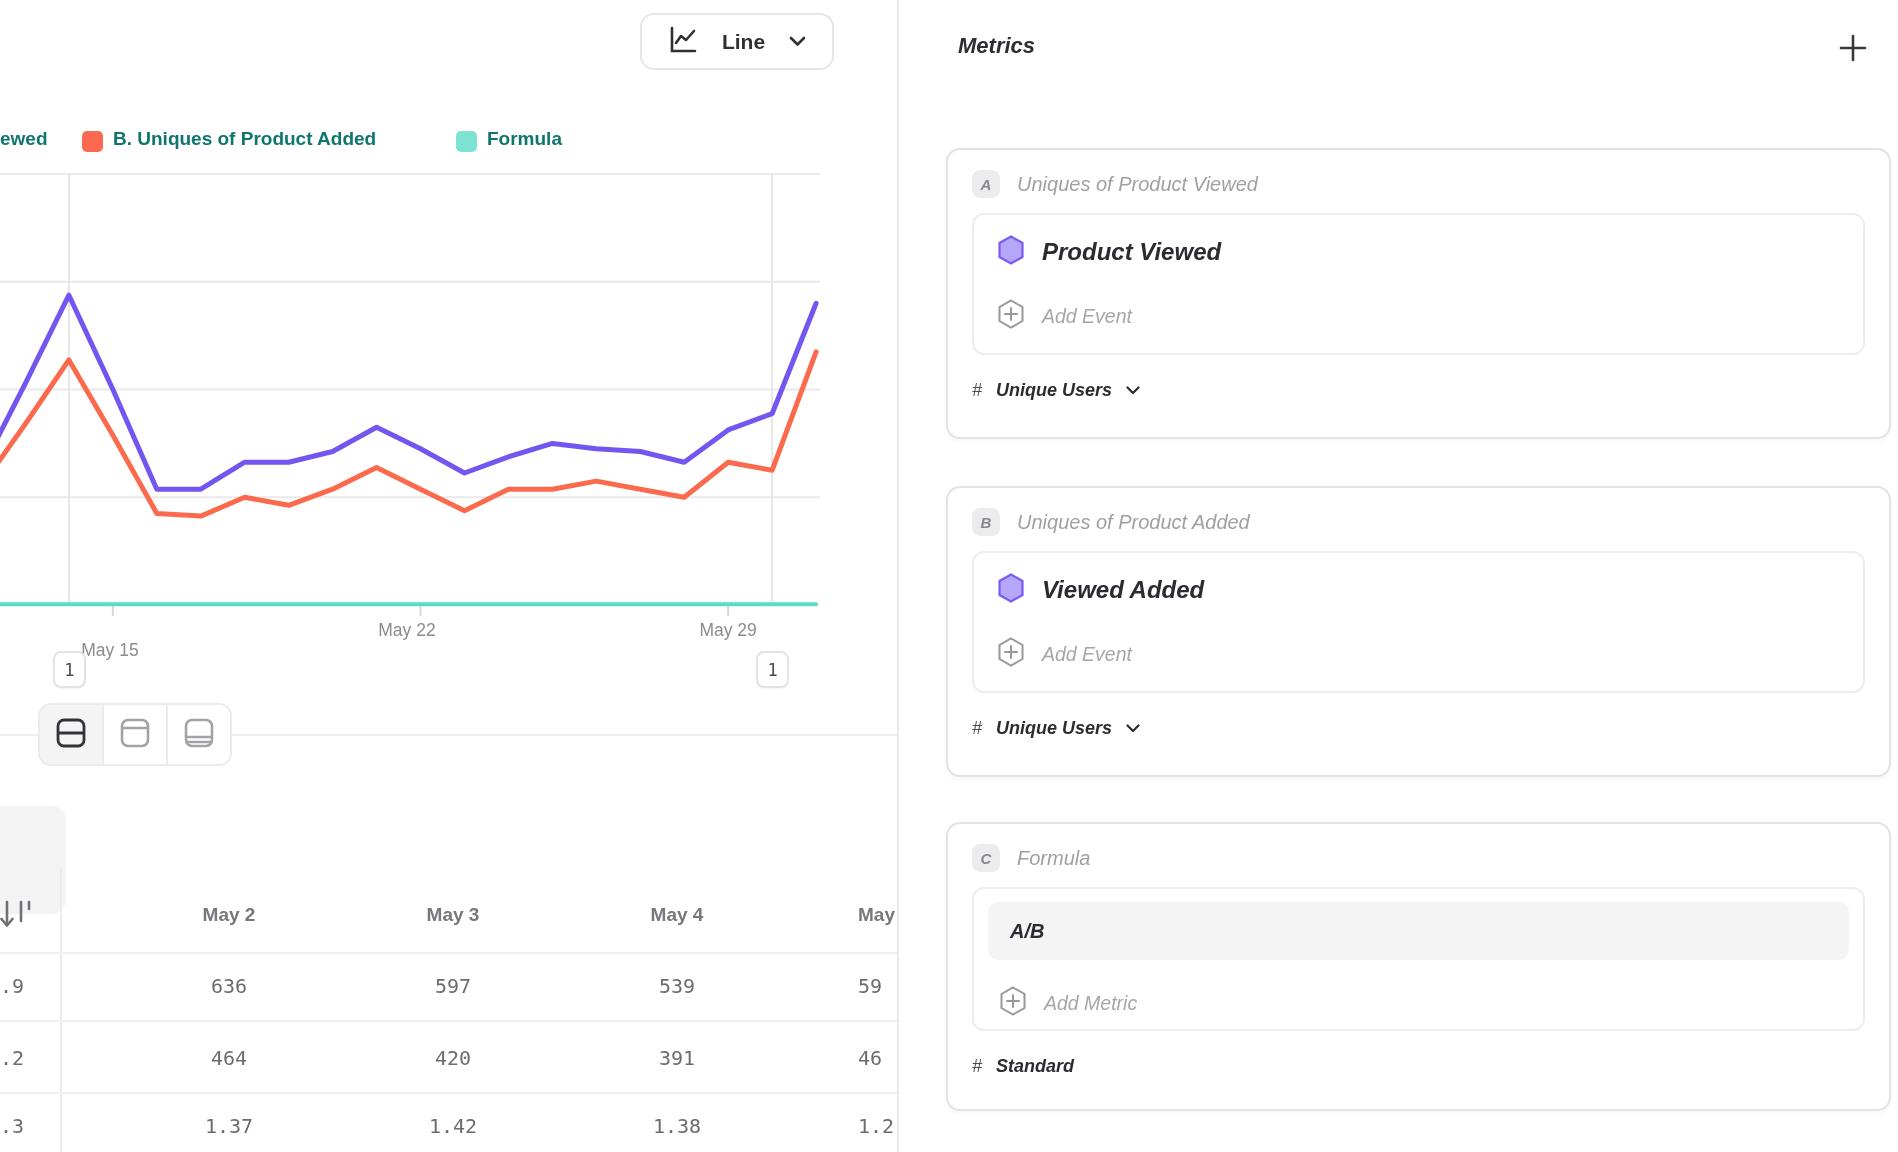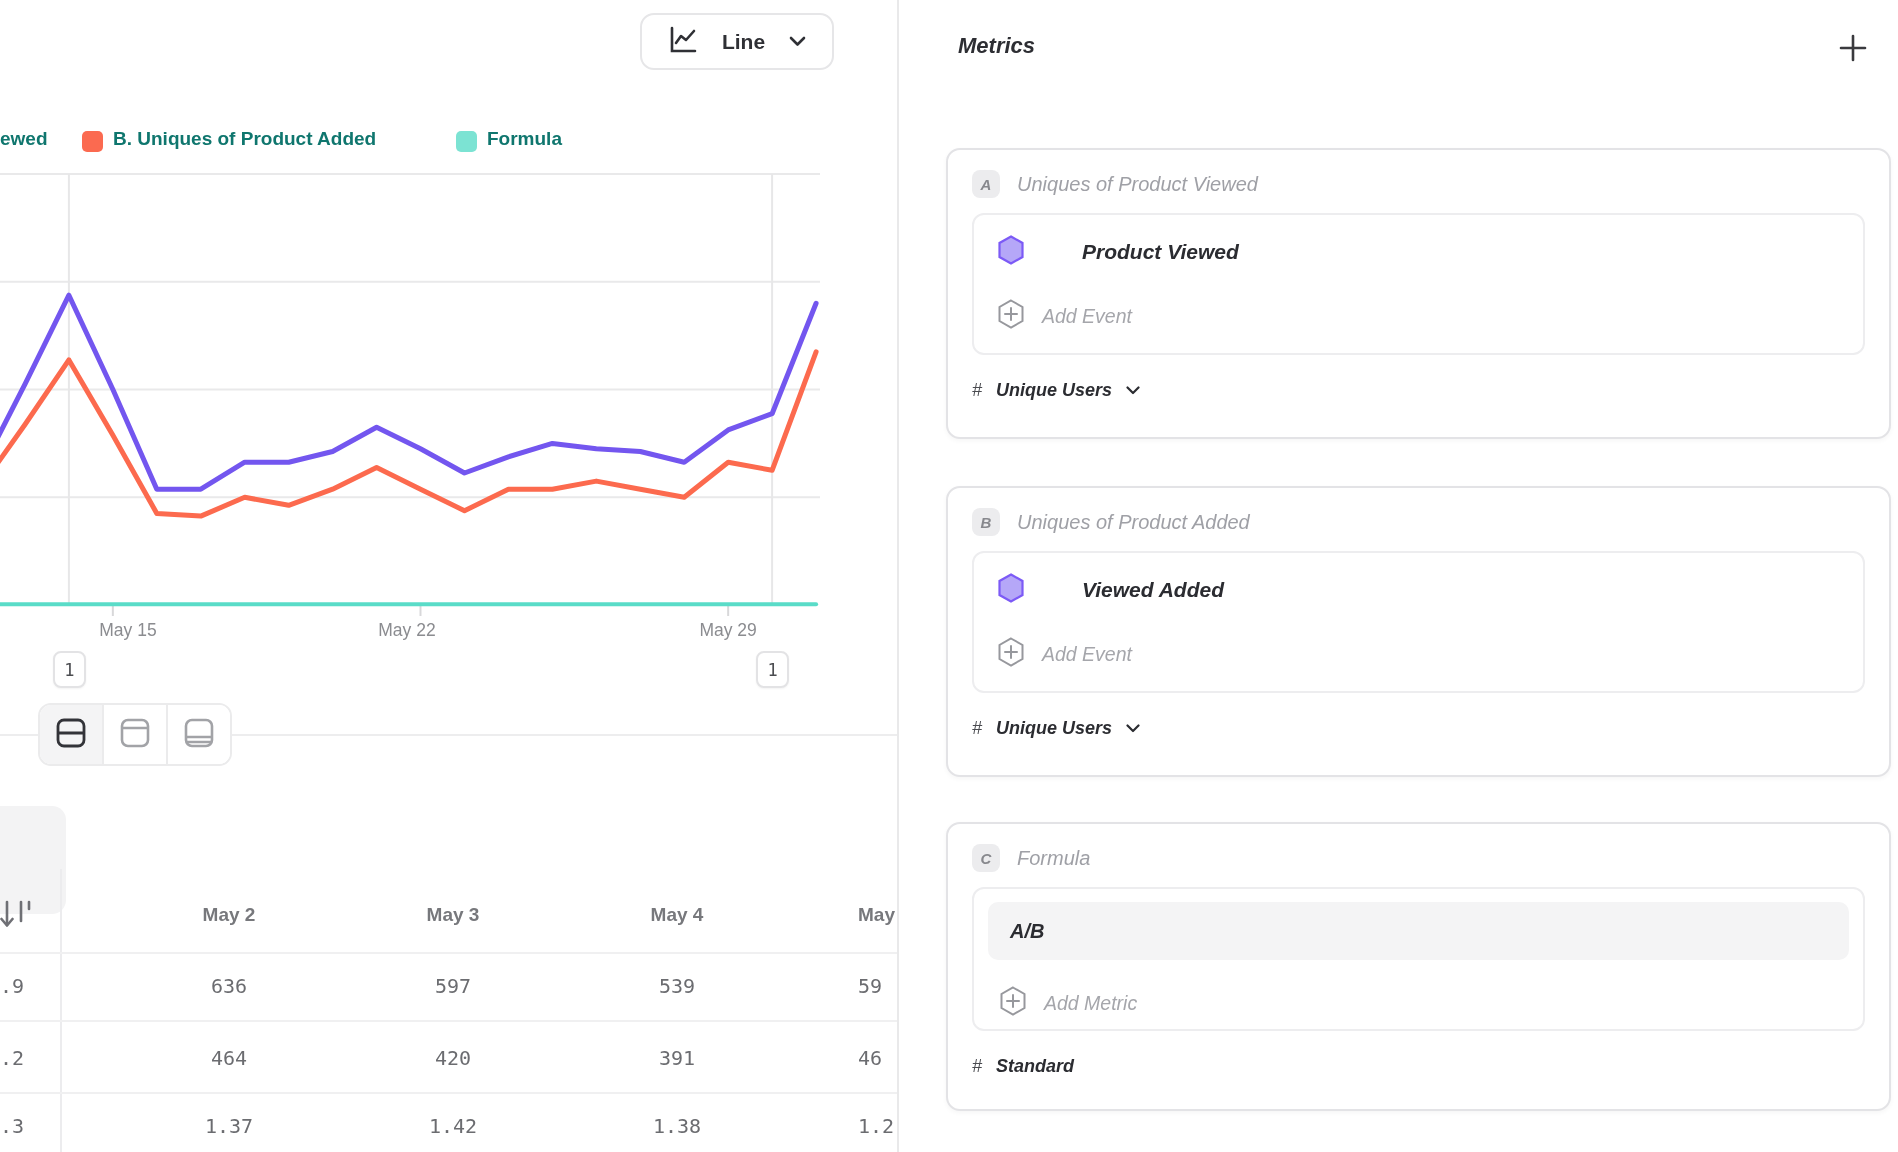--- a/index.html
+++ b/index.html
@@ -66,21 +66,21 @@
 
   .card-head { display:flex; align-items:center; gap:17px; }
   .card-badge { width:28px; height:28px; border-radius:8px; background:#ececee;
     display:flex; align-items:center; justify-content:center;
     font-size:15px; font-weight:700; color:#87888d; }
   .card-title { font-size:20px; font-weight:500; color:#9fa0a6; }
 
   .inner-box { margin-top:15px; border:2px solid #ededef; border-radius:12px; padding:20px 24px; }
   .ev-row { display:flex; align-items:center; gap:18px; height:34px; cursor:pointer; }
   .ev-row + .ev-row { margin-top:30px; }
-  .ev-label { font-size:21px; font-weight:600; color:#2b2c31;margin-left:40px; }
+  .ev-label { font-size:24px; font-weight:600; color:#2b2c31; }
   .add-label { font-size:19.5px; font-weight:500; color:#a5a6ab; }
 
   .measure-row { margin-top:19px; display:flex; align-items:center; gap:14px; height:32px; cursor:pointer; }
   .measure-hash { font-size:18px; font-weight:500; color:#4a4b50; }
   .measure-label { font-size:18px; font-weight:700; color:#2b2c31; }
 
   .inner-box.formula { padding:13px 14px 9px; }
   .formula-input { height:58px; background:#f4f4f5; border-radius:10px;
     display:flex; align-items:center; padding-left:22px;
     font-size:20px; font-weight:600; color:#2b2c31; }
@@ -122,21 +122,21 @@
         <line x1="68.9" y1="174" x2="68.9" y2="603" stroke="#e7e7e8" stroke-width="2"></line>
         <line x1="772.1" y1="174" x2="772.1" y2="603" stroke="#e7e7e8" stroke-width="2"></line>
         <line x1="112.85000000000002" y1="606" x2="112.85000000000002" y2="616" stroke="#d8d8da" stroke-width="2"></line>
         <line x1="420.5" y1="606" x2="420.5" y2="616" stroke="#d8d8da" stroke-width="2"></line>
         <line x1="728.1500000000001" y1="606" x2="728.1500000000001" y2="616" stroke="#d8d8da" stroke-width="2"></line>
         <polyline points="-19.0,604.2 25.0,604.2 68.9,604.2 112.9,604.2 156.8,604.2 200.8,604.2 244.7,604.2 288.7,604.2 332.6,604.2 376.6,604.2 420.5,604.2 464.5,604.2 508.4,604.2 552.4,604.2 596.3,604.2 640.3,604.2 684.2,604.2 728.2,604.2 772.1,604.2 816.1,604.2" fill="none" stroke="#5ADCC8" stroke-width="4" stroke-linejoin="round" stroke-linecap="round"></polyline>
         <polyline points="-19.0,486.5 25.0,424.5 68.9,359.9 112.9,435.3 156.8,513.4 200.8,516.1 244.7,497.3 288.7,505.3 332.6,489.2 376.6,467.6 420.5,489.2 464.5,510.7 508.4,489.2 552.4,489.2 596.3,481.1 640.3,489.2 684.2,497.3 728.2,462.2 772.1,470.3 816.1,351.8" fill="none" stroke="#FC6A4E" stroke-width="5" stroke-linejoin="round" stroke-linecap="round"></polyline>
         <polyline points="-19.0,470.3 25.0,384.1 68.9,295.2 112.9,389.5 156.8,489.2 200.8,489.2 244.7,462.2 288.7,462.2 332.6,451.5 376.6,427.2 420.5,448.8 464.5,473.0 508.4,456.8 552.4,443.4 596.3,448.8 640.3,451.5 684.2,462.2 728.2,429.9 772.1,413.7 816.1,303.3" fill="none" stroke="#7356EF" stroke-width="5" stroke-linejoin="round" stroke-linecap="round"></polyline>
       </svg>
     <div id="xlabels">
-        <div class="xlabel" style="left: 68px;">May 15</div>
+        <div class="xlabel" style="left: 50px; margin-top: 20px;">May 15</div>
         <div class="xlabel" style="left: 347px;">May 22</div>
         <div class="xlabel" style="left: 668.15px;">May 29</div>
       </div>
     <div id="badges">
         <div class="ann-badge" style="left: 52.9px;">1</div>
         <div class="ann-badge" style="left: 756.1px;">1</div>
       </div>
 
     <div class="section-divider"></div>
 

